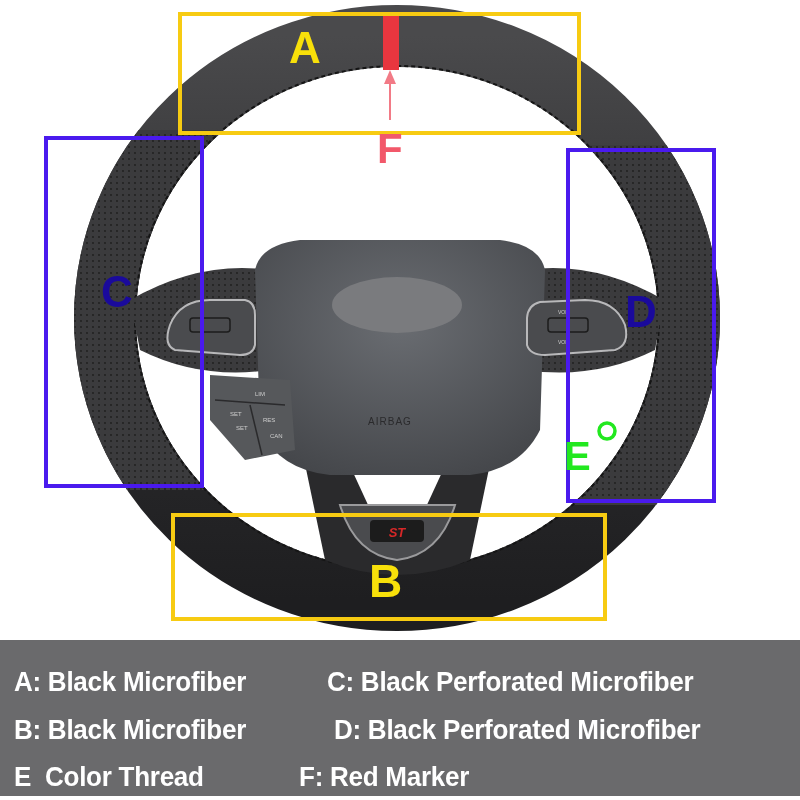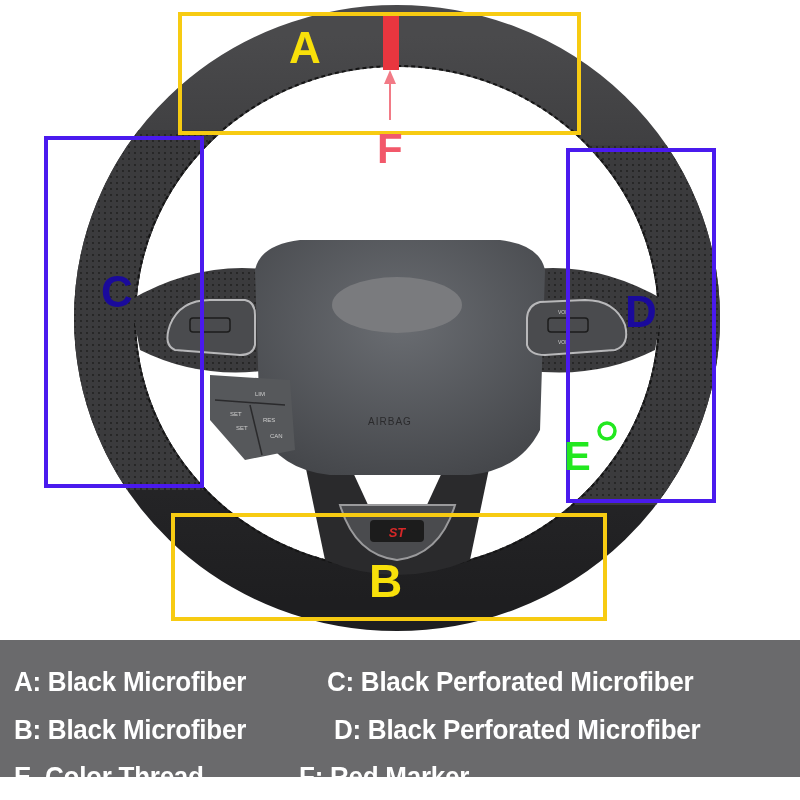--- a/index.html
+++ b/index.html
@@ -4,21 +4,21 @@
   <style>
     html, body { margin: 0; padding: 0; }
     body { width: 800px; height: 800px; background: #ffffff; position: relative; overflow: hidden;
            font-family: "Liberation Sans", sans-serif; }
     .stage { position: absolute; left: 0; top: 0; width: 800px; height: 640px; background: #ffffff; }
     svg.wheel { position: absolute; left: 0; top: 0; }
     .box { position: absolute; box-sizing: border-box; }
     .box.yellow { border: 4px solid #f7cb12; }
     .box.purple { border: 4px solid #4a1aee; }
     .letter { position: absolute; font-family: "Liberation Sans", sans-serif; font-weight: bold; line-height: 1; }
-    .legend { position: absolute; left: 0; top: 640px; width: 800px; height: 137px; background: #6a6a6c; }
+    .legend { position: absolute; left: 0; top: 640px; width: 800px; height: 156px; background: #6a6a6c; }
     .legend .item { position: absolute; color: #ffffff; font-family: "Liberation Sans", sans-serif;
                     font-weight: bold; font-size: 28px; white-space: nowrap; transform: scaleX(0.93);
                     transform-origin: left center; letter-spacing: -0.3px; }
   </style>
 </head>
 <body>
 
 <div class="stage">
   <svg class="wheel" width="800" height="640" viewBox="0 0 800 640">
     <defs>

